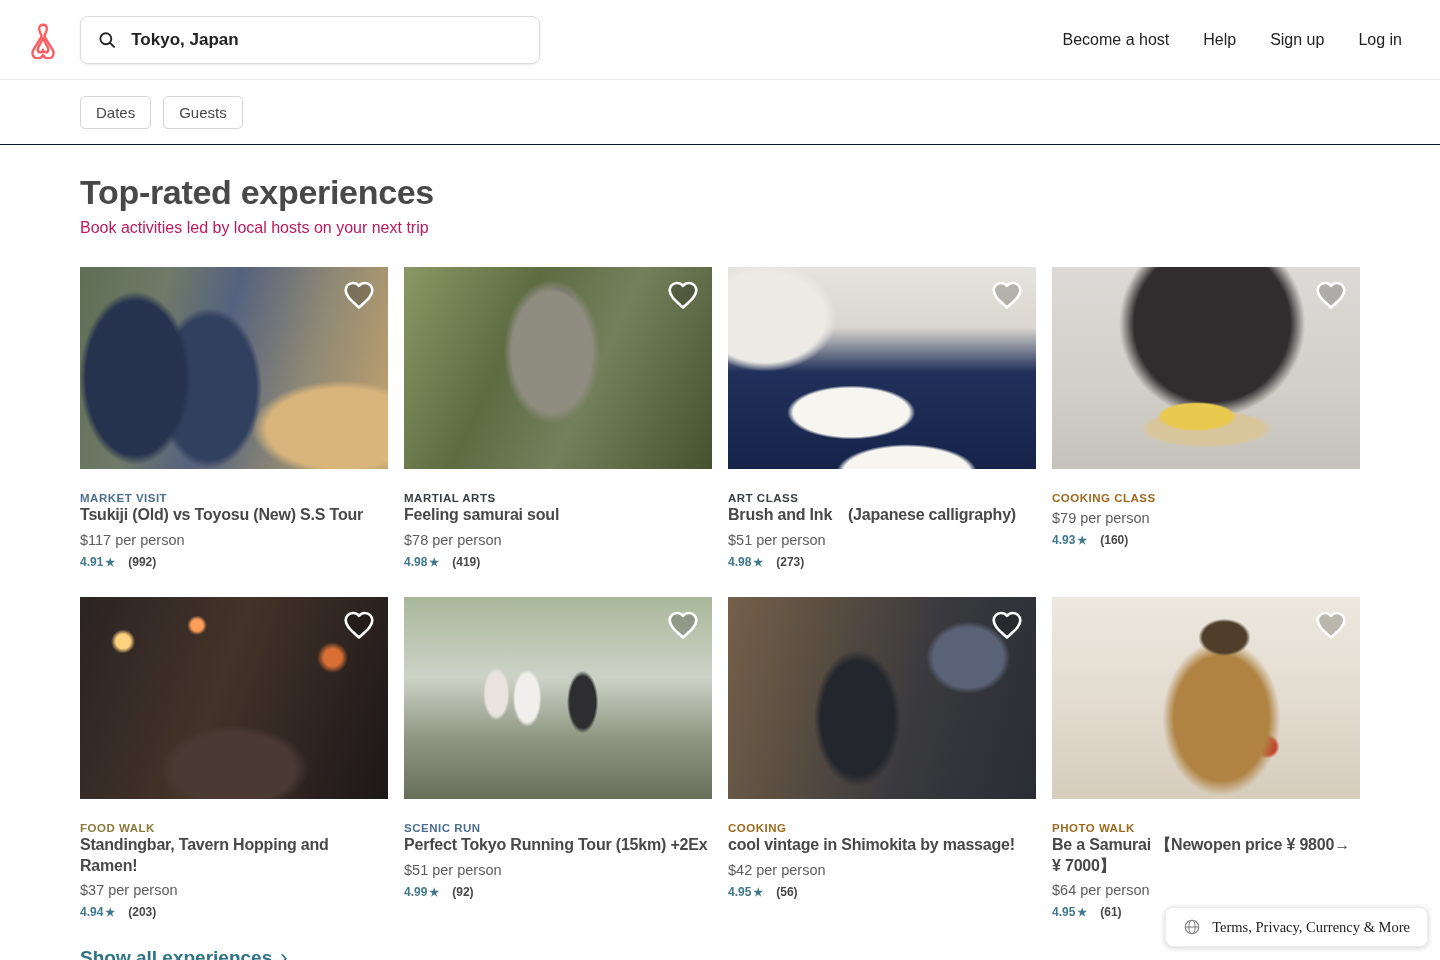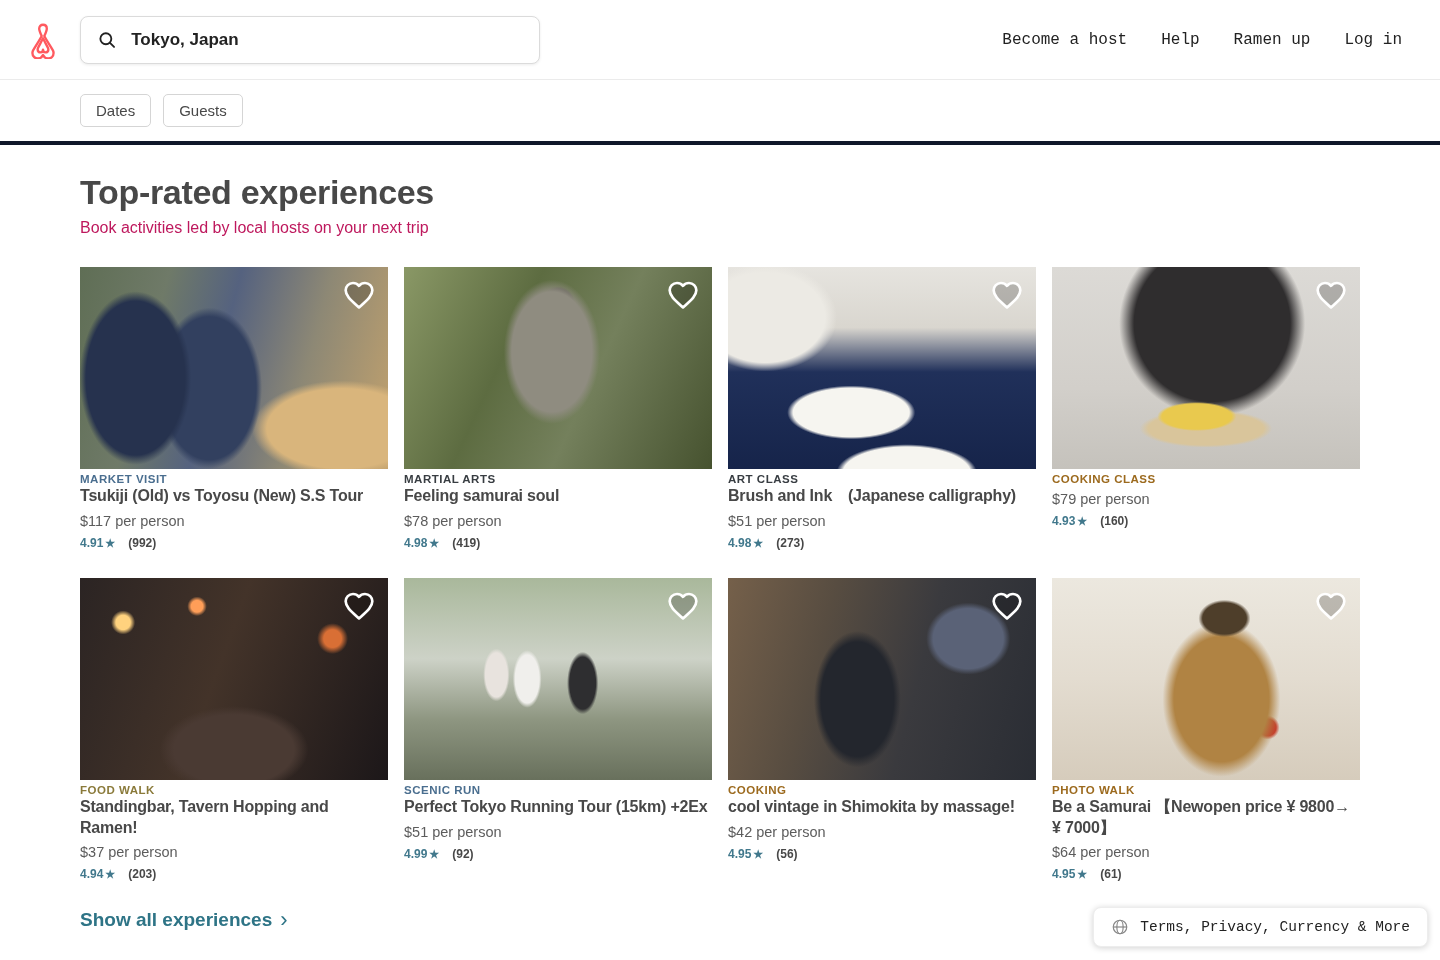--- a/index.html
+++ b/index.html
@@ -9,59 +9,59 @@
   
   .header { height:80px; display:flex; align-items:center; padding:0 24px;
             border-bottom:1px solid #ebebeb; position:relative; }
   .logo { width:38px; height:38px; margin-right:18px; flex:0 0 auto; }
   .searchbox { position:absolute; left:80px; top:16px; width:460px; height:48px;
                display:flex; align-items:center; gap:14px; padding:0 16px;
                border:1px solid #dbdbdb; border-radius:8px; background:#fff;
                box-shadow:0 1px 3px rgba(0,0,0,.08); }
   .searchbox input { border:none; outline:none; font-size:17px; font-weight:700;
                      color:#222; width:100%; font-family:"Liberation Sans",sans-serif; }
-  .nav { margin-left:auto; display:flex; align-items:center; gap:34px; padding-right:14px;font-family:Liberation Mono, monospace; }
+  .nav { margin-left:auto; display:flex; align-items:center; gap:34px; padding-right:14px; }
   .nav a { font-size:16px; color:#222; text-decoration:none; cursor:pointer; white-space:nowrap; }
 
   
   .filterbar { height:65px; display:flex; align-items:center; gap:12px; padding:0 80px;
-               border-bottom:4px solid #0f172a; }
+               border-bottom:1px solid #0f172a; }
   .pill { padding:7px 15px; font-size:15px; color:#484848; background:#fff;
           border:1px solid #d5d5d5; border-radius:5px; cursor:pointer;
           font-family:"Liberation Sans",sans-serif; }
 
   
   .main { padding:28px 80px 0; }
   h1 { font-size:34px; font-weight:800; color:#484848; letter-spacing:-.3px; }
   .subtitle { font-size:16px; margin-top:7px; color:#be185d; }
 
   .cards { margin-top:30px; display:grid; grid-template-columns:repeat(4,1fr);
            column-gap:16px; row-gap:28px; }
   .card { cursor:pointer; }
   .photo { position:relative; width:100%; height:202px; background-size:cover; }
   .heart { position:absolute; top:12px; right:12px; width:34px; height:34px;
            background:transparent; border:none; cursor:pointer; padding:0; }
-  .category { margin-top:4px; font-size:11.5px; font-weight:700; letter-spacing:.5px; }
+  .category { margin-top:23px; font-size:11.5px; font-weight:700; letter-spacing:.5px; }
   .title { margin-top:1px; font-size:16px; font-weight:700; color:#484848;
            line-height:1.3; letter-spacing:-.2px; }
   .price { margin-top:6px; font-size:14.5px; color:#5c5c5c; }
   .rating-row { margin-top:7px; font-size:12px; font-weight:700; color:#41788c; }
   .rating-row .star { font-size:11px; margin-left:2px; }
   .rating-row .reviews { color:#484848; font-weight:600; margin-left:13px; }
 
   .showall { margin-top:28px; display:inline-flex; align-items:center; gap:8px;
              font-size:19px; font-weight:700; color:#2e7486; text-decoration:none; cursor:pointer; }
   .showall .chev { font-size:22px; font-weight:400; line-height:1; }
 
   
   .legal { position:absolute; right:12px; bottom:13px; display:flex; align-items:center;
            gap:11px; padding:10px 17px; background:#fff; border:1px solid #ededed;
            border-radius:8px; box-shadow:0 1px 6px rgba(0,0,0,.18);
            font-size:14.5px; font-weight:500; color:#222; cursor:pointer;
-           font-family:Liberation Mono, monospace; }
+           font-family:Liberation Serif, serif; }
 </style>
 </head>
 <body>
 
 <header class="header">
   <svg class="logo" viewBox="0 0 32 32">
     <g fill="none" stroke="#FF5A5F" stroke-width="2" stroke-linejoin="round" stroke-linecap="round">
       <path d="M16 3.2c1.9 0 3.2 1.4 3.2 3.3 0 1.5-.9 3.6-2.1 6.1 2.8 5.3 6.4 10.4 7.3 12.3.3.7.5 1.4.5 2.1 0 2.6-2 4.6-4.6 4.6-1.9 0-3.3-1-4.3-3-1 2-2.4 3-4.3 3-2.6 0-4.6-2-4.6-4.6 0-.7.2-1.4.5-2.1.9-1.9 4.5-7 7.3-12.3-1.2-2.5-2.1-4.6-2.1-6.1 0-1.9 1.3-3.3 3.2-3.3z"></path>
       <path d="M16 14.6c1.6 3.2 3.3 6.2 4.2 8.1.2.4.3.8.3 1.2 0 1.4-1.1 2.5-2.5 2.5-1.3 0-2-.8-2-2.3 0 1.5-.7 2.3-2 2.3-1.4 0-2.5-1.1-2.5-2.5 0-.4.1-.8.3-1.2.9-1.9 2.6-4.9 4.2-8.1z"></path>
     </g>
@@ -71,21 +71,21 @@
     <svg width="22" height="22" viewBox="0 0 24 24">
       <circle cx="10.5" cy="10.5" r="6.5" fill="none" stroke="#222" stroke-width="2.2"></circle>
       <line x1="15.4" y1="15.4" x2="20.2" y2="20.2" stroke="#222" stroke-width="2.2" stroke-linecap="round"></line>
     </svg>
     <input type="text" value="Tokyo, Japan" style="">
   </div>
 
   <nav class="nav">
     <a>Become a host</a>
     <a>Help</a>
-    <a>Ramen up</a>
+    <a>Sign up</a>
     <a>Log in</a>
   </nav>
 </header>
 
 <div class="filterbar">
   <button class="pill">Dates</button>
   <button class="pill">Guests</button>
 </div>
 
 <main class="main">

